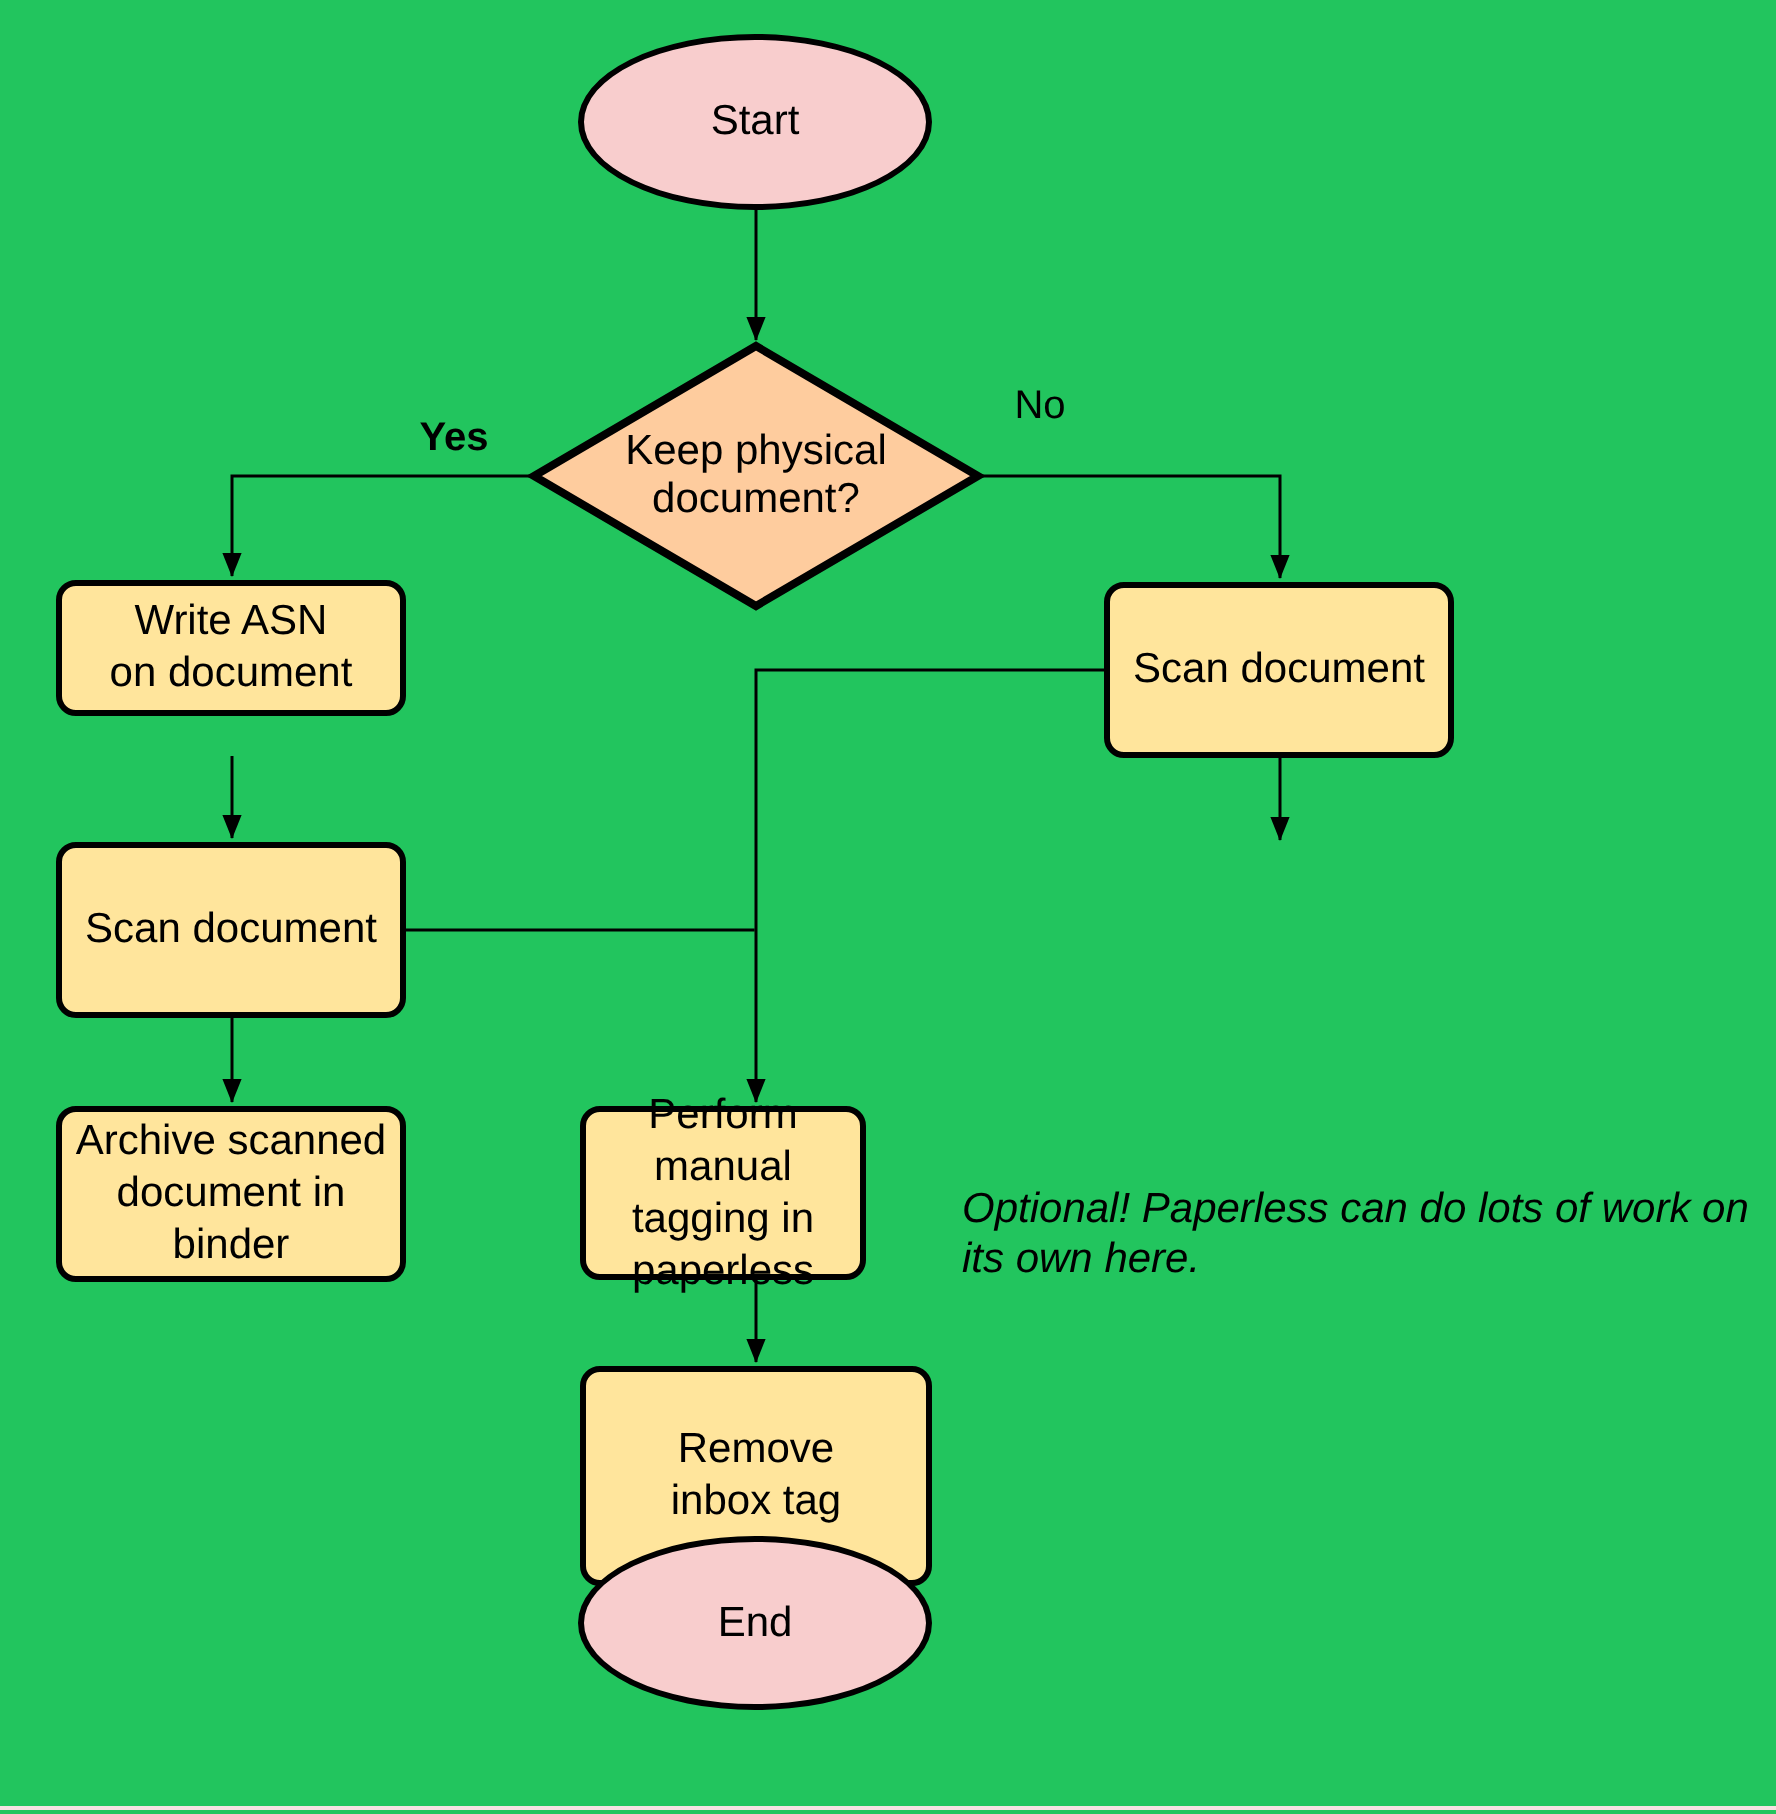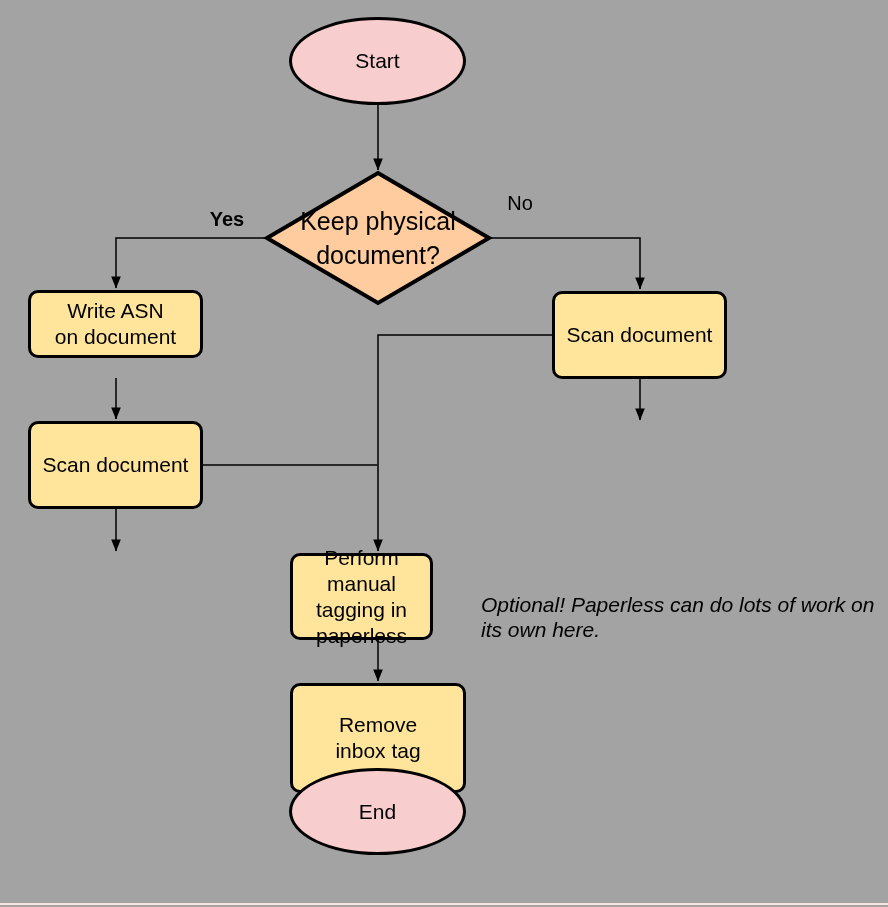--- a/index.html
+++ b/index.html
@@ -4,21 +4,21 @@
 <style>
   html, body {
     margin: 0;
     padding: 0;
     background: #ffffff;
   }
   .stage {
     position: relative;
     width: 888px;
     height: 907px;
-    background: #a3a3a3;
+    background: #22c55e;
     font-family: "Liberation Sans", "DejaVu Sans", sans-serif;
     color: #000000;
     overflow: hidden;
   }
   .edges {
     position: absolute;
     left: 0;
     top: 0;
   }
   .node {
@@ -42,22 +42,22 @@
     background: #f8cdcd;
     border-radius: 50%;
     border-width: 3.5px;
   }
   .diamond-label {
     position: absolute;
     display: flex;
     align-items: center;
     justify-content: center;
     text-align: center;
-    font-size: 25px;
-    line-height: 34px;
+    font-size: 21px;
+    line-height: 24px;
     white-space: pre-line;
   }
   .edge-label {
     position: absolute;
     font-size: 20px;
     line-height: 22px;
     text-align: center;
   }
   .annotation {
     position: absolute;
@@ -114,20 +114,23 @@
 
   <div class="edge-label" style="left:205px; top:208px; width:44px;font-weight:bold;">Yes</div>
 
   <div class="edge-label" style="left:498px; top:192px; width:44px;">No</div>
 
   <div class="node process" style="left:28px; top:290px; width:175px; height:68px;">Write ASN
 on document</div>
 
   <div class="node process" style="left:28px; top:421px; width:175px; height:88px;">Scan document</div>
 
+  <div class="node process" style="left:28px; top:553px; width:175px; height:88px;">Archive scanned
+document in
+binder</div>
 
   <div class="node process" style="left:552px; top:291px; width:175px; height:88px;">Scan document</div>
 
 
   <div class="node process" style="left:290px; top:553px; width:143px; height:87px;">Perform manual
 tagging in
 paperless</div>
 
   <div class="node process" style="left:290px; top:683px; width:176px; height:110px;">Remove
 inbox tag</div>

